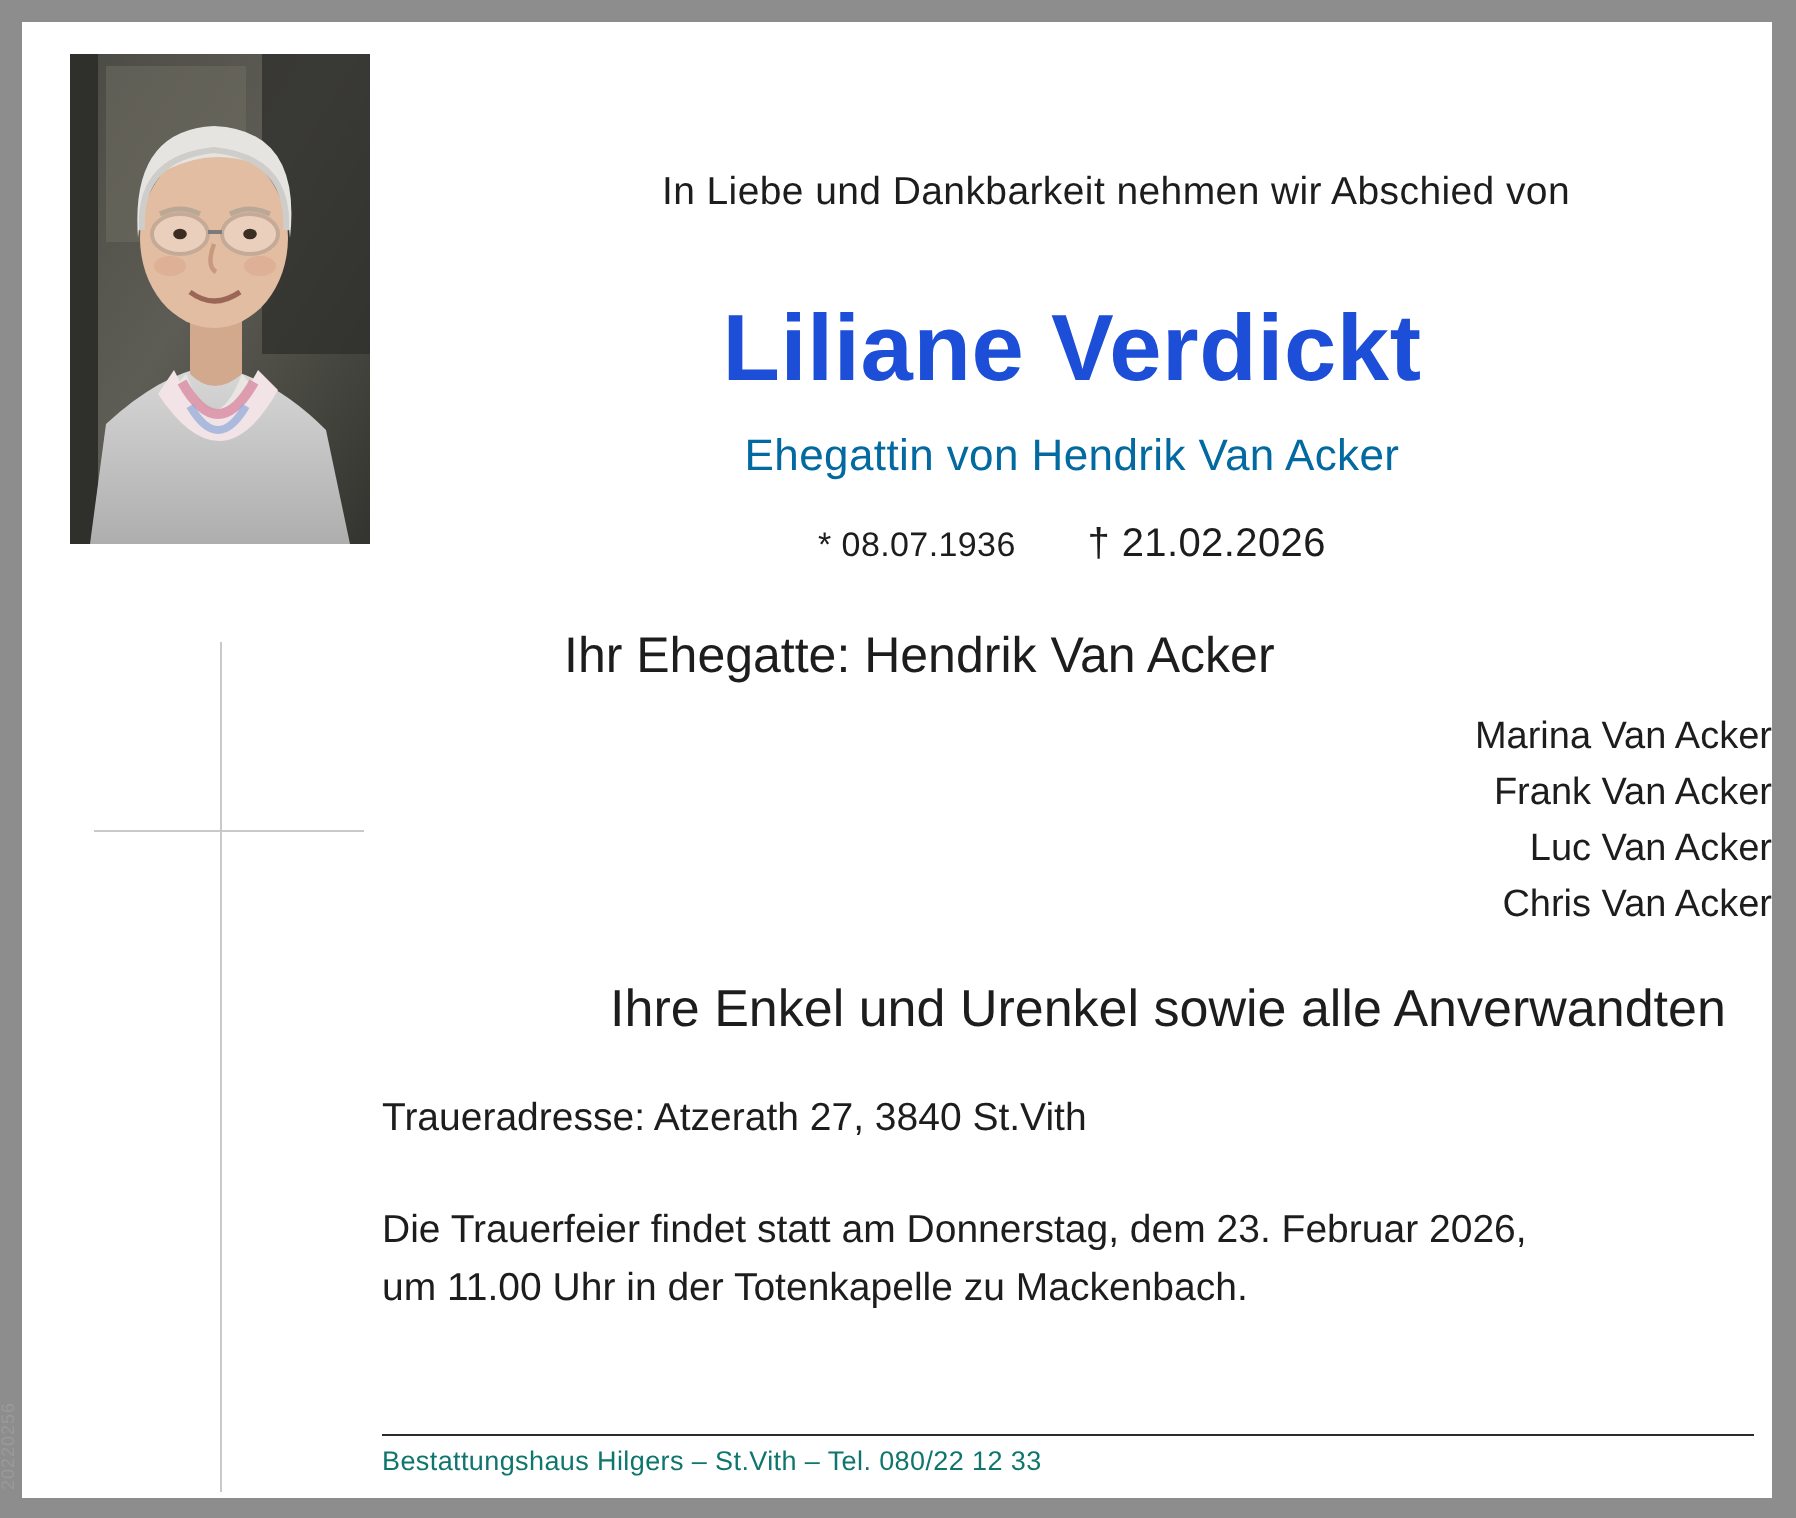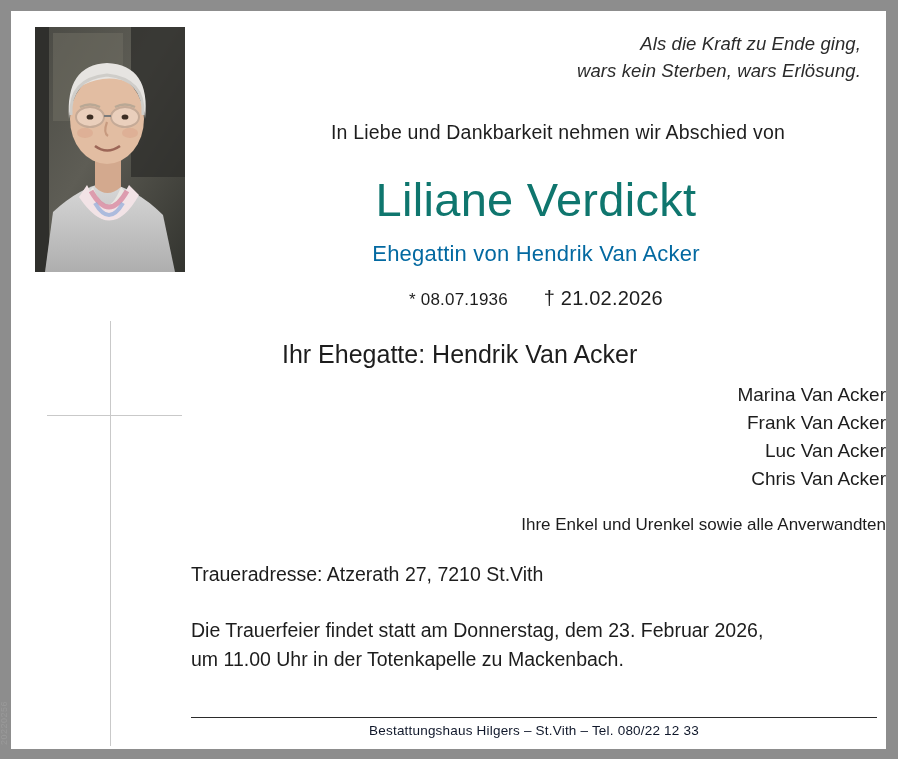--- a/index.html
+++ b/index.html
@@ -116,31 +116,31 @@
 
   .content {
     position: absolute;
     left: 175px;
     top: 0;
     width: 700px;
     text-align: center;
     color: #1d1d1d;
   }
   .intro {
-    margin-top: 110px;
+    margin-top: 74px;
     font-size: 19.5px;
     letter-spacing: 0.2px;
     padding-left: 44px;
   }
   .name {
-    margin-top: 28px;
+    margin-top: 38px;
     font-size: 47px;
     letter-spacing: 0.3px;
-    color: #0f766e;
-    font-weight: 400;
+    color: #1d4ed8;
+    font-weight: 700;
   }
   .spouse-of {
     margin-top: 14px;
     font-size: 22px;
     color: #0369a1;
     letter-spacing: 0.2px;
   }
   .dates {
     margin-top: 20px;
     font-size: 17px;
@@ -164,23 +164,23 @@
   }
   .children {
     margin-top: 12px;
     padding-left: 120px;
     font-size: 19px;
     line-height: 1.48;
     text-align: right;
   }
   .grandchildren {
     margin-top: 22px;
-    font-size: 17px;
+    font-size: 26px;
     padding-left: 96px;
-    text-align: right;
+    text-align: center;
   }
   .address {
     margin-top: 28px;
     font-size: 19.5px;
     padding-left: 5px;
     text-align: left;
   }
   .ceremony {
     margin-top: 30px;
     font-size: 19.5px;
@@ -194,23 +194,22 @@
     top: 706px;
     width: 686px;
     height: 1px;
     background: #2b2b2b;
   }
   .footer {
     position: absolute;
     left: 180px;
     top: 712px;
     width: 686px;
-    text-align: center;
     font-size: 13.5px;
-    color: #0f172a;
+    color: #0f766e;
     letter-spacing: 0.2px;
   }
 </style>
 </head>
 <body>
 
 <div class="page">
 
   <div class="frame-left"></div>
   <div class="frame-right"></div>
@@ -270,24 +269,20 @@
         <ellipse cx="50" cy="106" rx="8" ry="5" fill="#d9a489" opacity="0.5"></ellipse>
         <ellipse cx="95" cy="106" rx="8" ry="5" fill="#d9a489" opacity="0.5"></ellipse>
       </svg>
     </div>
 
     <div class="cross">
       <div class="v"></div>
       <div class="h"></div>
     </div>
 
-    <div class="quote">
-      <div>Als die Kraft zu Ende ging,</div>
-      <div>wars kein Sterben, wars Erlösung.</div>
-    </div>
 
     <div class="content">
       <div class="intro">In Liebe und Dankbarkeit nehmen wir Abschied von</div>
       <div class="name">Liliane Verdickt</div>
       <div class="spouse-of">Ehegattin von Hendrik Van Acker</div>
       <div class="dates">
         <span>* 08.07.1936</span>
         <span class="gap"></span>
         <span class="dagger">† 21.02.2026</span>
       </div>
@@ -297,21 +292,21 @@
 
       <div class="children">
         <div>Marina Van Acker</div>
         <div>Frank Van Acker</div>
         <div>Luc Van Acker</div>
         <div>Chris Van Acker</div>
       </div>
 
       <div class="grandchildren">Ihre Enkel und Urenkel sowie alle Anverwandten</div>
 
-      <div class="address">Traueradresse: Atzerath 27, 7210 St.Vith</div>
+      <div class="address">Traueradresse: Atzerath 27, 3840 St.Vith</div>
 
       <div class="ceremony">
         <div>Die Trauerfeier findet statt am Donnerstag, dem 23. Februar 2026,</div>
         <div>um 11.00 Uhr in der Totenkapelle zu Mackenbach.</div>
       </div>
     </div>
 
     <div class="footer-rule"></div>
     <div class="footer">Bestattungshaus Hilgers – St.Vith – Tel. 080/22 12 33</div>
 

